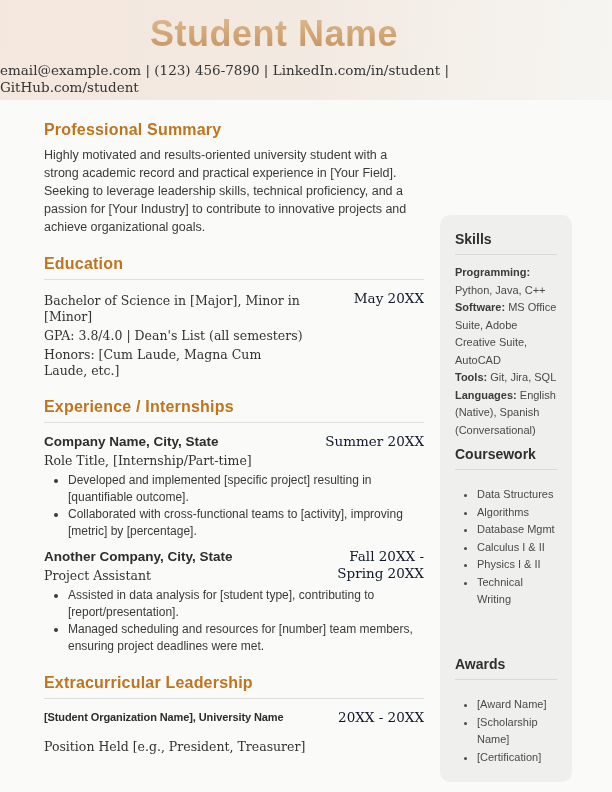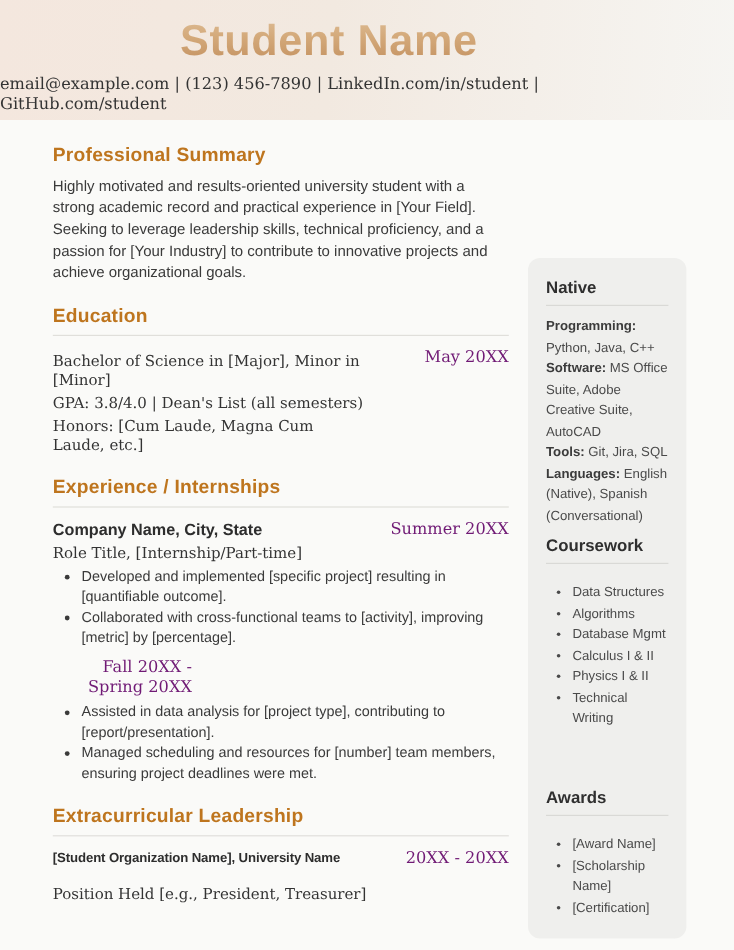--- a/index.html
+++ b/index.html
@@ -43,21 +43,21 @@
   .summary { margin: 7px 0 0 0; font-size: 12.5px; line-height: 18px; color: #3a3a3a; }
 
   .entry { margin-top: 2px; }
   .entry + .entry { margin-top: 8px; }
   .entry-head { display: flex; justify-content: space-between; align-items: flex-start; }
   .entry-left { flex: 1 1 auto; min-width: 0; }
   .entry-name { font-size: 13.5px; line-height: 17px; font-weight: 700; color: #2d2d2d; }
   .entry-name.narrow { font-size: 11px; max-width: 285px; letter-spacing: -0.1px; }
   .entry-date {
     flex: 0 0 auto; width: 112px; margin-left: 4px;
-    font-size: 13.5px; line-height: 17px; color: #701a75; text-align: right;
+    font-size: 13.5px; line-height: 17px; color: #0f172a; text-align: right;
   }
   .detail { font-size: 12.5px; line-height: 16px; color: #333333; margin-top: 3px; }
   .role { font-size: 12.5px; line-height: 16px; color: #333333; margin-top: 3px; }
   .role.role-gap { margin-top: 13px; }
   .main ul { margin: 3px 0 0 0; padding-left: 24px; }
   .main li { font-size: 12px; line-height: 17px; color: #3a3a3a; }
 
   
   .sidebar {
     position: absolute; left: 440px; top: 215px;
@@ -123,24 +123,28 @@
           <div class="entry-date serif">Summer 20XX</div>
         </div>
         <ul>
           <li>Developed and implemented [specific project] resulting in [quantifiable outcome].</li>
           <li>Collaborated with cross-functional teams to [activity], improving [metric] by [percentage].</li>
         </ul>
       </div>
 
       <div class="entry">
         <div class="entry-head">
+          <div class="entry-left">
+            <div class="entry-name">Another Company, City, State</div>
+            <div class="role serif">Project Assistant</div>
+          </div>
           <div class="entry-date serif">Fall 20XX - Spring 20XX</div>
         </div>
         <ul>
-          <li>Assisted in data analysis for [project type], contributing to [report/presentation].</li>
+          <li>Assisted in data analysis for [student type], contributing to [report/presentation].</li>
           <li>Managed scheduling and resources for [number] team members, ensuring project deadlines were met.</li>
         </ul>
       </div>
     </section>
 
     <section class="sec">
       <h2>Extracurricular Leadership</h2>
       <div class="rule"></div>
       <div class="entry">
         <div class="entry-head">
@@ -152,21 +156,21 @@
         </div>
 
       </div>
     </section>
 
   </main>
 
   <aside class="sidebar">
 
     <section>
-      <h3>Native</h3>
+      <h3>Skills</h3>
       <div class="sb-rule"></div>
       <div class="sb-items">
         <div class="skill"><span class="lbl">Programming:</span> <span>Python, Java, C++</span></div>
         <div class="skill"><span class="lbl">Software:</span> <span>MS Office Suite, Adobe Creative Suite, AutoCAD</span></div>
         <div class="skill"><span class="lbl">Tools:</span> <span>Git, Jira, SQL</span></div>
         <div class="skill"><span class="lbl">Languages:</span> <span>English (Native), Spanish (Conversational)</span></div>
       </div>
     </section>
 
     <section class="sb-abs sb-coursework">

